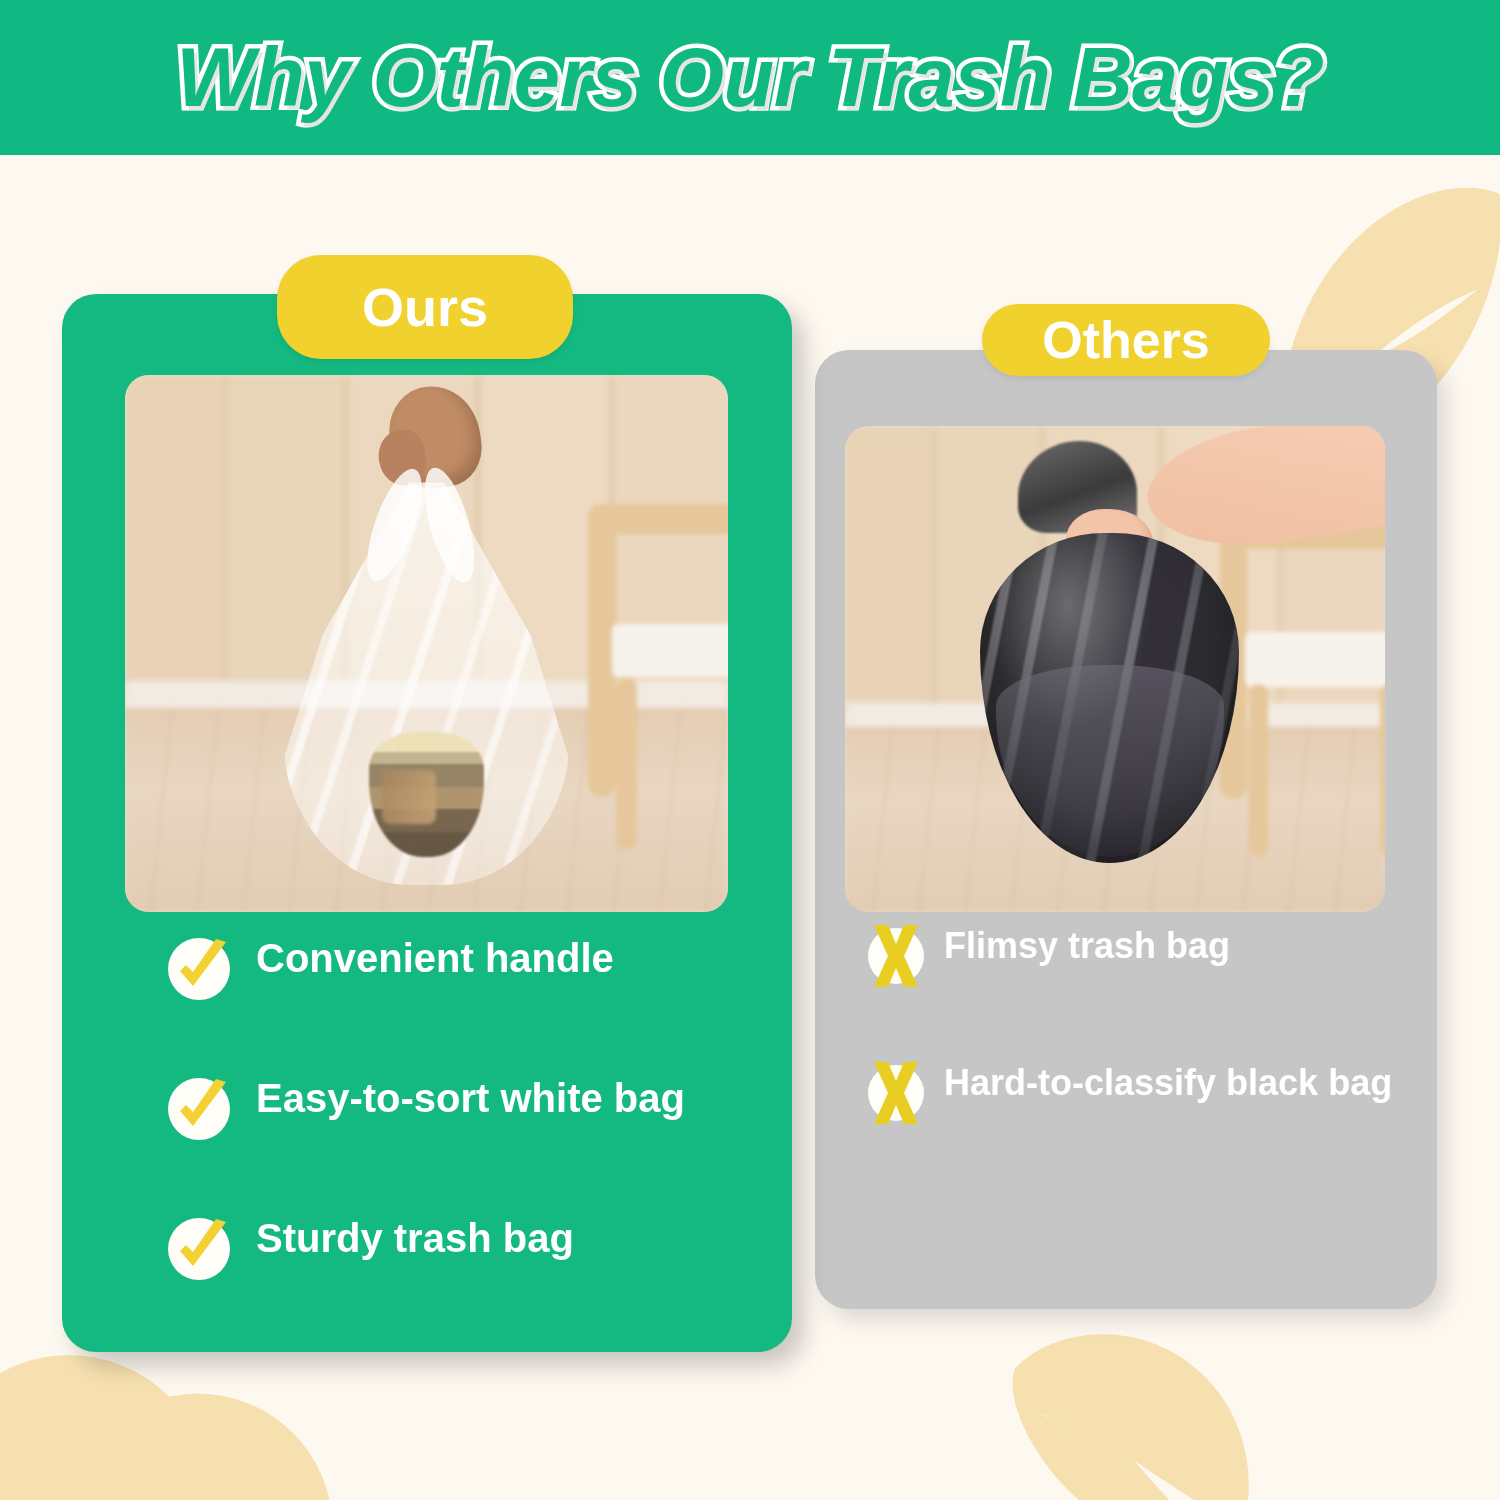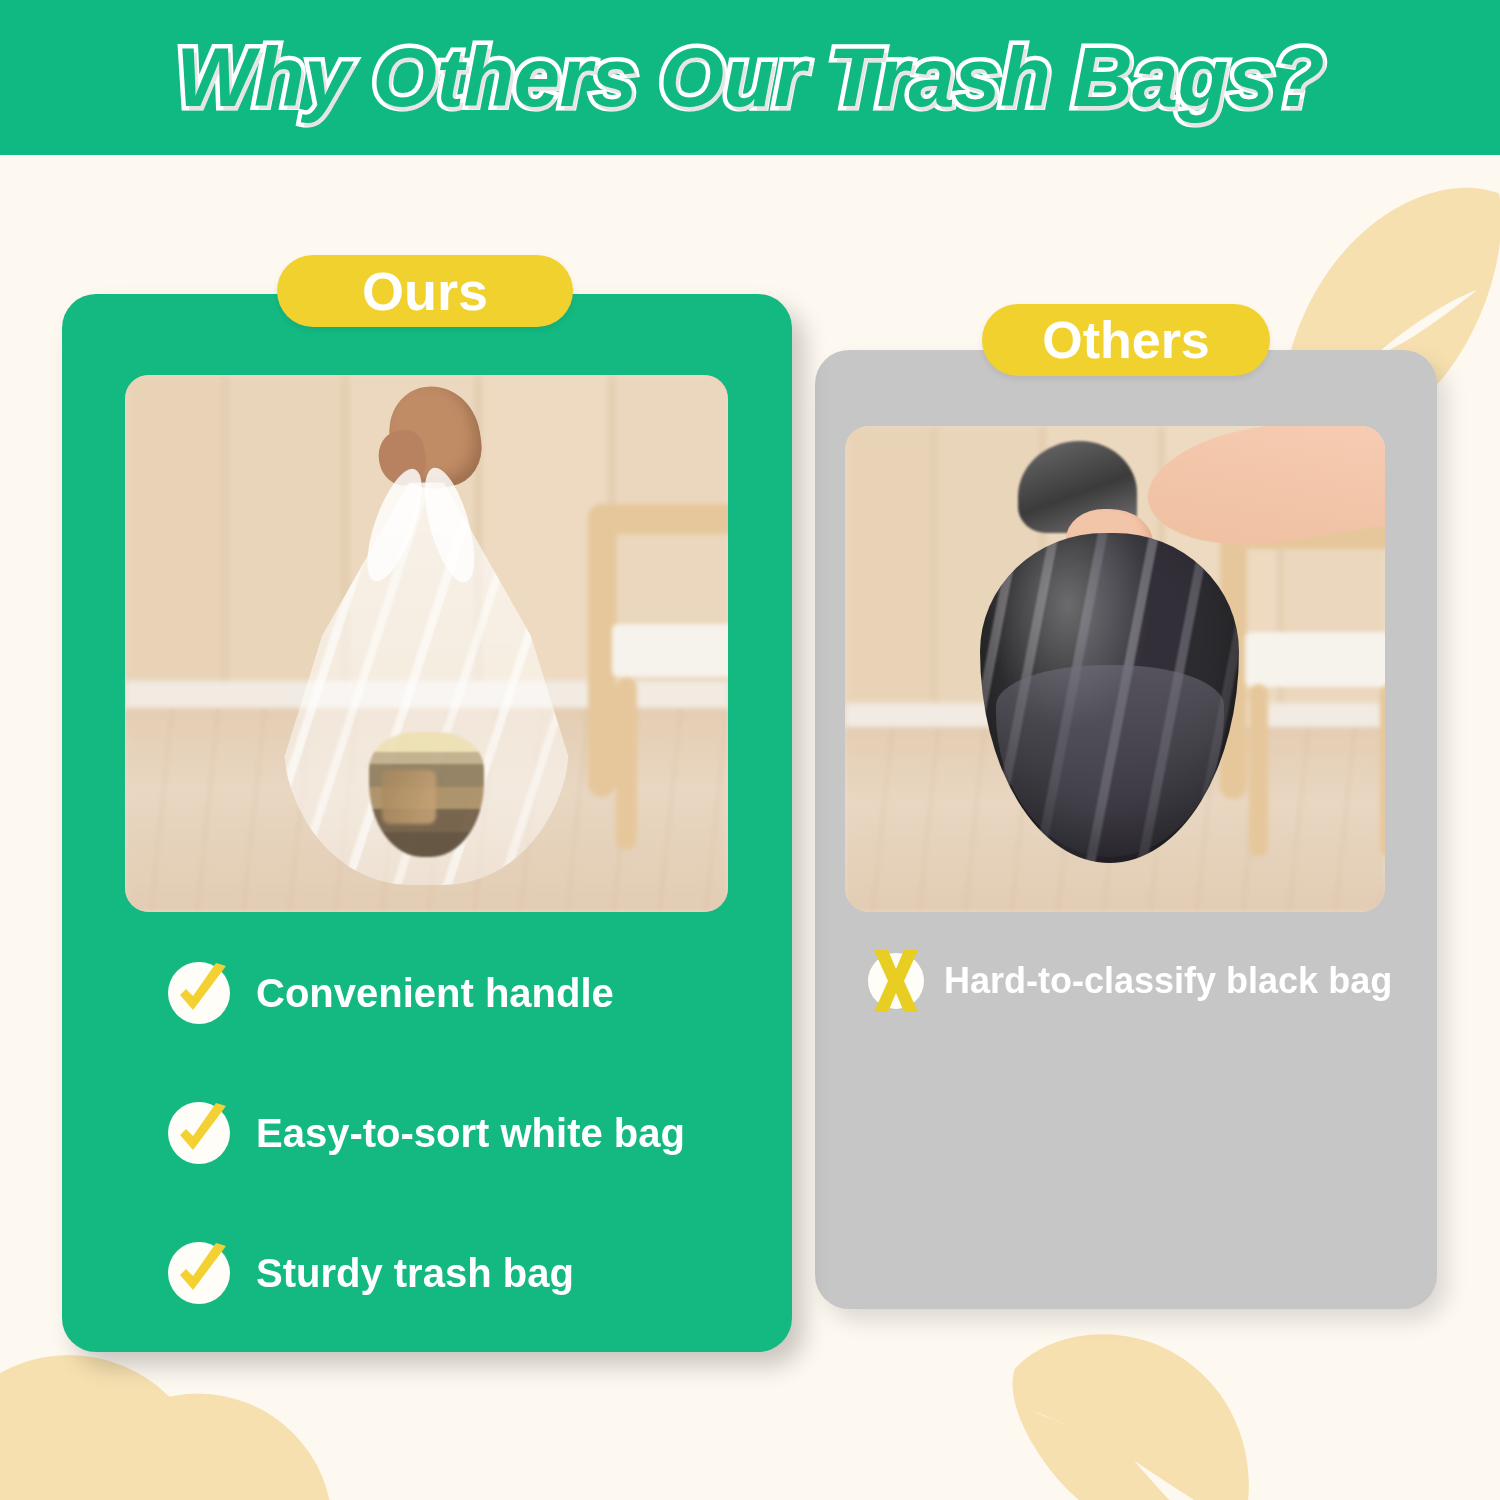--- a/index.html
+++ b/index.html
@@ -58,21 +58,21 @@
 
   
   .badge {
     position:absolute; z-index:12;
     background:#F0D12E;
     border-radius:44px;
     display:flex; align-items:center; justify-content:center;
     color:#ffffff; font-weight:bold;
     box-shadow:0 3px 6px rgba(0,0,0,0.08);
   }
-  .badge-ours   { left:277px;  top:255px; width:296px; height:72px; font-size:54px; }
+  .badge-ours   { left:277px;  top:255px; width:296px; height:104px; font-size:54px; }
   .badge-others { left:982px;  top:304px; width:288px; height:72px; font-size:52px; }
 
   
   .photo {
     position:absolute; overflow:hidden; border-radius:24px; z-index:10;
     background:#EBDCCB;
   }
   .photo-ours   { left:125px; top:375px;  width:603px; height:537px; }
   .photo-others { left:845px; top:426px;  width:540px; height:486px; }
 
@@ -199,21 +199,21 @@
     content:""; position:absolute; left:6%; top:40%; width:88%; height:58%;
     background:linear-gradient(180deg, rgba(115,112,125,0.55), rgba(58,56,66,0.30));
     border-radius:50% 50% 52% 52% / 22% 22% 78% 78%;
   }
 
   
   .feature-list { position:absolute; z-index:11; }
   .list-ours   { left:168px; top:938px; width:600px; }
   .list-others { left:868px; top:928px; width:600px; }
 
-  .feature-row { display:flex; align-items:center; }
+  .feature-row { display:flex; align-items:flex-start; }
   .list-ours   .feature-row { height:110px; margin-bottom:3px; }
   .list-others .feature-row { height:105px; margin-bottom:1px; }
 
   .icon-wrap {
     position:relative; flex:0 0 auto;
     display:flex; align-items:center; justify-content:center;
   }
   .list-ours   .icon-wrap { width:62px; height:62px; margin-right:26px; }
   .list-others .icon-wrap { width:56px; height:56px; margin-right:20px; }
 
@@ -352,24 +352,33 @@
       </svg>
     </span>
     <span class="feature-label">Sturdy trash bag</span>
   </div>
 
 </div>
 
 <div class="feature-list list-others">
 
 
-
   <div class="feature-row">
     <span class="icon-wrap">
       <span class="disc"></span>
       <svg width="56" height="56" viewBox="0 0 56 56">
         <path d="M6 -3 L20 -3 L28 16 L36 -3 L50 -3 L36 28 L50 59 L36 59 L28 40 L20 59 L6 59 L20 28 Z" fill="#E8CE22"></path>
       </svg>
     </span>
+    <span class="feature-label">Flimsy trash bag</span>
+  </div>
+
+  <div class="feature-row">
+    <span class="icon-wrap">
+      <span class="disc"></span>
+      <svg width="56" height="56" viewBox="0 0 56 56">
+        <path d="M6 -3 L20 -3 L28 16 L36 -3 L50 -3 L36 28 L50 59 L36 59 L28 40 L20 59 L6 59 L20 28 Z" fill="#E8CE22"></path>
+      </svg>
+    </span>
     <span class="feature-label">Hard-to-classify black bag</span>
   </div>
 
 </div>
 
 </body></html>

